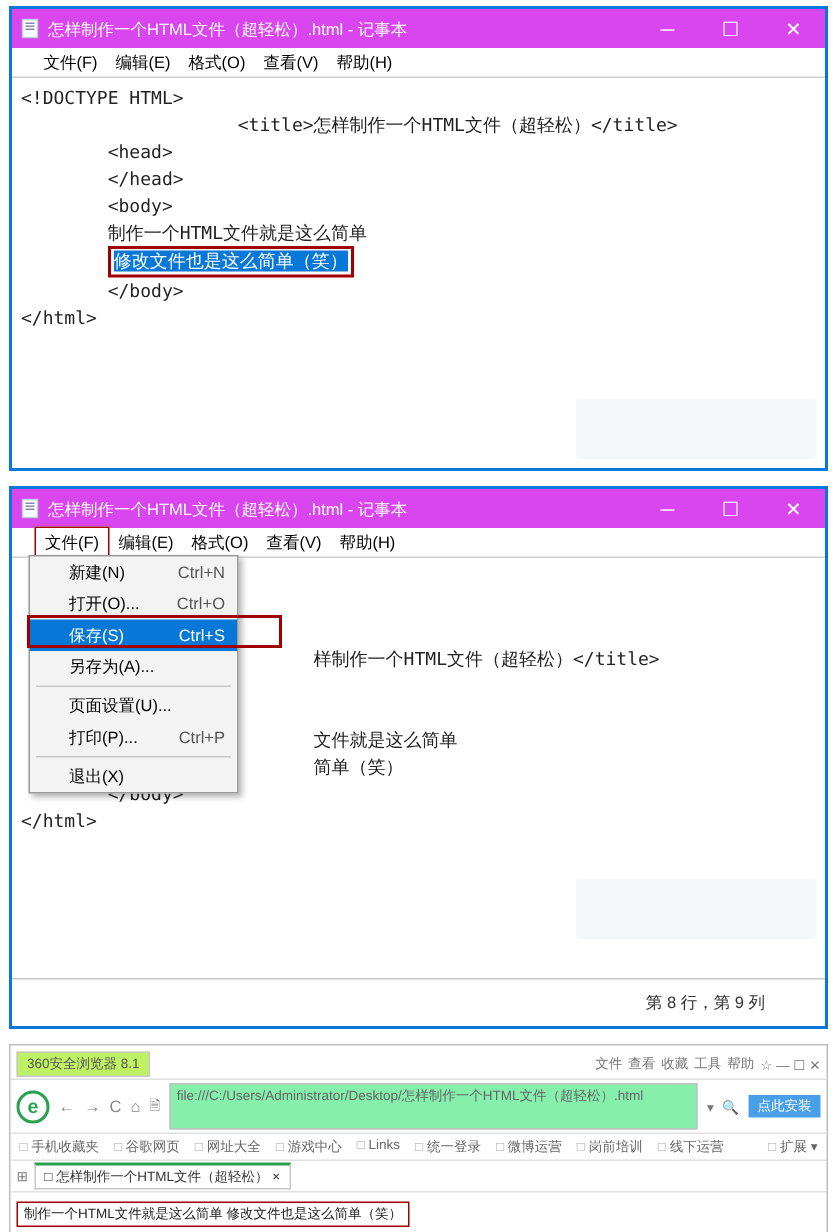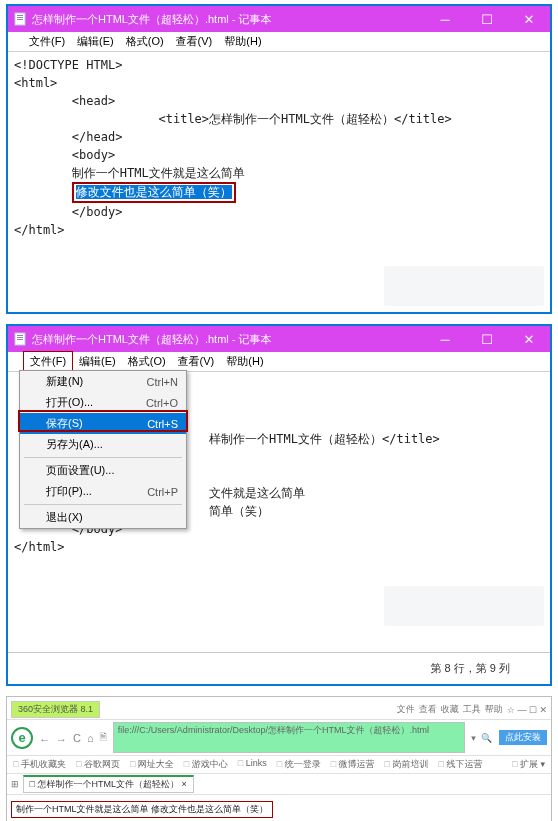--- a/index.html
+++ b/index.html
@@ -12,21 +12,21 @@
   .winbtn { width: 42px; display: flex; align-items: center; justify-content: center; font-size: 13px; }
   .winbtn.close { background: rgba(255,255,255,0); }
   .menubar { background: #fff; border-bottom: 1px solid #d0d0d0; font-size: 11px; height: 20px; display: flex; align-items: center; padding-left: 15px; position: relative; }
   .menubar .menu-item { padding: 2px 6px; cursor: default; }
   .menubar .menu-item.active { border: 1px solid #a00000; background: #fff; }
   .content { background: #fff; padding: 4px 6px; font: 12px/1.5 Consolas, "SimSun", monospace; color: #222; min-height: 260px; position: relative; }
   .content .line { white-space: pre; }
   .highlight-sel { background: #0878d8; color: #fff; }
   .redbox { border: 2px solid #a00000; display: inline-block; padding: 0 2px; line-height: 1.4; }
   .blank-area { position: absolute; bottom: 6px; right: 6px; width: 160px; height: 40px; background: #f4f6f8; border-radius: 2px; }
-  .dropdown { position: absolute; left: 11px; top: 44px; width: 168px; background: #f3f3f3; border: 1px solid #9a9a9a; box-shadow: 2px 2px 4px rgba(0,0,0,0.3); z-index: 40; font-size: 11px; }
+  .dropdown { position: absolute; left: 11px; top: 44px; width: 140px; background: #f3f3f3; border: 1px solid #9a9a9a; box-shadow: 2px 2px 4px rgba(0,0,0,0.3); z-index: 40; font-size: 11px; }
   .dropdown-row { display: flex; justify-content: space-between; align-items: center; padding: 3px 8px 3px 26px; }
   .dropdown-row.sel { background: #0878d8; color: #fff; }
   .dropdown-row .shortcut { color: #555; font-size: 11px; }
   .dropdown-row.sel .shortcut { color: #fff; }
   .dropdown hr { border: none; border-top: 1px solid #c8c8c8; margin: 2px 4px; }
   .redbox-dd { position: absolute; left: 10px; top: 84px; width: 170px; height: 22px; border: 2px solid #a00000; z-index: 60; pointer-events: none; }
   .statusbar { border-top: 1px solid #c8c8c8; font-size: 11px; height: 32px; display: flex; align-items: center; justify-content: flex-end; padding-right: 40px; color: #333; }
   .browserwrap { border: 1px solid #bdbdbd; margin: 4px 6px 6px 6px; padding: 3px 0 0 0; font-size: 9px; color: #777; }
   .browser-row { display: flex; align-items: center; padding: 1px 4px; gap: 4px; }
   .browser-row .tab { border: 1px solid #c8c8c8; padding: 1px 6px; color: #555; background: #bef264; font-size: 9px; }
@@ -65,23 +65,22 @@
   </div>
   <div class="menubar">
     <span class="menu-item">文件(F)</span>
     <span class="menu-item">编辑(E)</span>
     <span class="menu-item">格式(O)</span>
     <span class="menu-item">查看(V)</span>
     <span class="menu-item">帮助(H)</span>
   </div>
   <div class="content">
     <div class="line">&lt;!DOCTYPE HTML&gt;</div>
-    <div class="line">&lt;html&gt;</div>
+    <div class="line">                    &lt;title&gt;怎样制作一个HTML文件（超轻松）&lt;/title&gt;</div>
     <div class="line">        &lt;head&gt;</div>
-    <div class="line">                    &lt;title&gt;怎样制作一个HTML文件（超轻松）&lt;/title&gt;</div>
     <div class="line">        &lt;/head&gt;</div>
     <div class="line">        &lt;body&gt;</div>
     <div class="line">        制作一个HTML文件就是这么简单</div>
     <div class="line">        <span class="redbox"><span class="highlight-sel">修改文件也是这么简单（笑）</span></span></div>
     <div class="line">        &lt;/body&gt;</div>
     <div class="line">&lt;/html&gt;</div>
     <div class="blank-area"></div>
   </div>
 </div>
 

